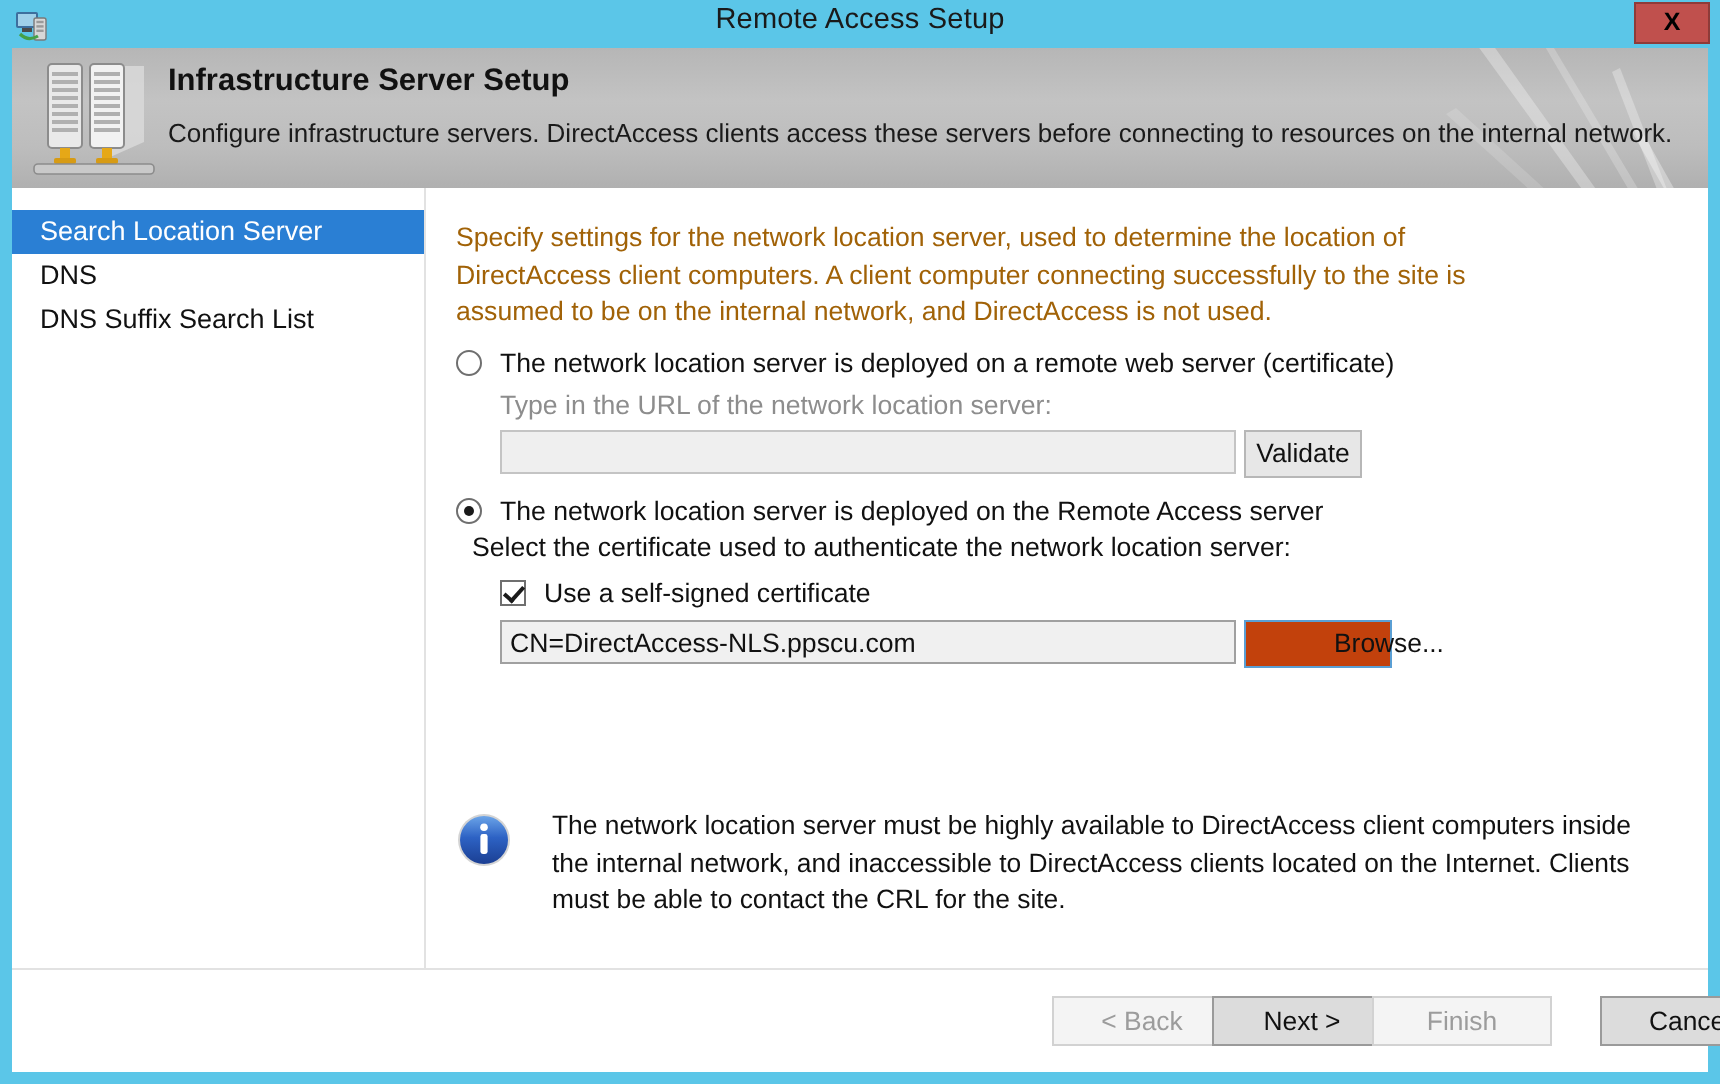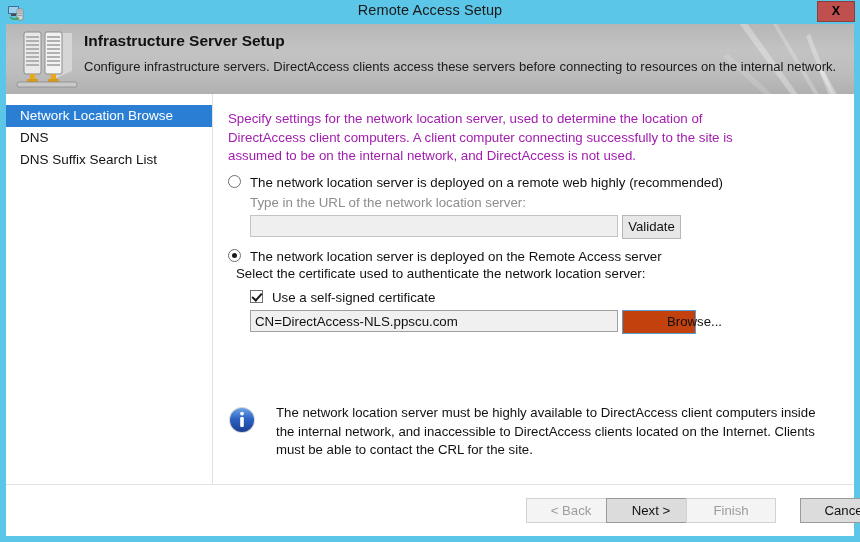--- a/index.html
+++ b/index.html
@@ -126,21 +126,21 @@
     width: 640px; height: 390px;
     background: #ffffff;
   }
 
   .intro {
     position: absolute;
     left: 14px; top: 16px;
     width: 520px;
     font-size: 13.3px;
     line-height: 18.5px;
-    color: #a21caf;
+    color: #a16207;
   }
 
   
   .opt-row { position: absolute; left: 14px; }
   .opt-label {
     font-size: 13.3px;
     color: #111;
     padding-left: 22px;
     line-height: 17px;
     cursor: pointer;
@@ -323,32 +323,32 @@
         <rect x="3" y="55" width="60" height="5" rx="2" fill="#c9c9c9" stroke="#8c8c8c" stroke-width=".8"></rect>
       </svg>
     </div>
     <div class="banner-title">Infrastructure Server Setup</div>
     <div class="banner-sub">Configure infrastructure servers. DirectAccess clients access these servers before connecting to resources on the internal network.</div>
   </div>
 
   <div class="content">
 
     <div class="sidebar">
-      <div class="nav-item selected">Network Location Browse</div>
+      <div class="nav-item selected">Search Location Server</div>
       <div class="nav-item">DNS</div>
       <div class="nav-item">DNS Suffix Search List</div>
     </div>
 
     <div class="main">
 
       <div class="intro">Specify settings for the network location server, used to determine the location of DirectAccess client computers. A client computer connecting successfully to the site is assumed to be on the internal network, and DirectAccess is not used.</div>
 
       <div class="opt-row" style="top:79px;">
         <span class="radio"></span>
-        <span class="opt-label">The network location server is deployed on a remote web highly (recommended)</span>
+        <span class="opt-label">The network location server is deployed on a remote web server (certificate)</span>
       </div>
       <div class="sublabel disabled" style="left:36px; top:101px;">Type in the URL of the network location server:</div>
       <input class="tb disabled" style="left: 36px; top: 121px; width: 368px;" disabled="" value="">
       <div class="btn" style="left:408px; top:121px; width:59px;">Validate</div>
 
       <div class="opt-row" style="top:153px;">
         <span class="radio checked"></span>
         <span class="opt-label">The network location server is deployed on the Remote Access server</span>
       </div>
       <div class="sublabel enabled" style="left:22px; top:172px;">Select the certificate used to authenticate the network location server:</div>

